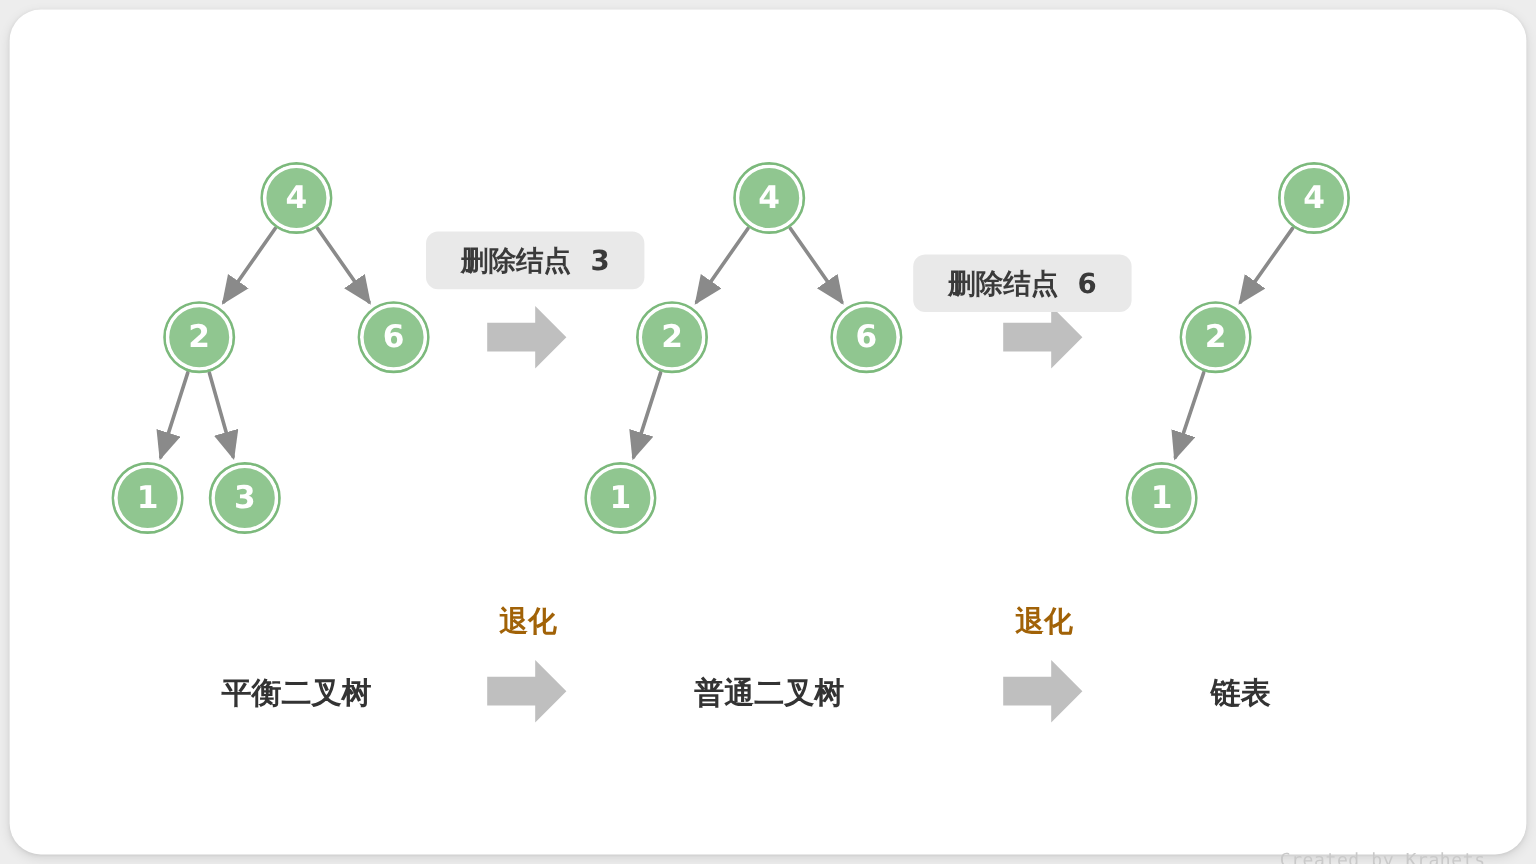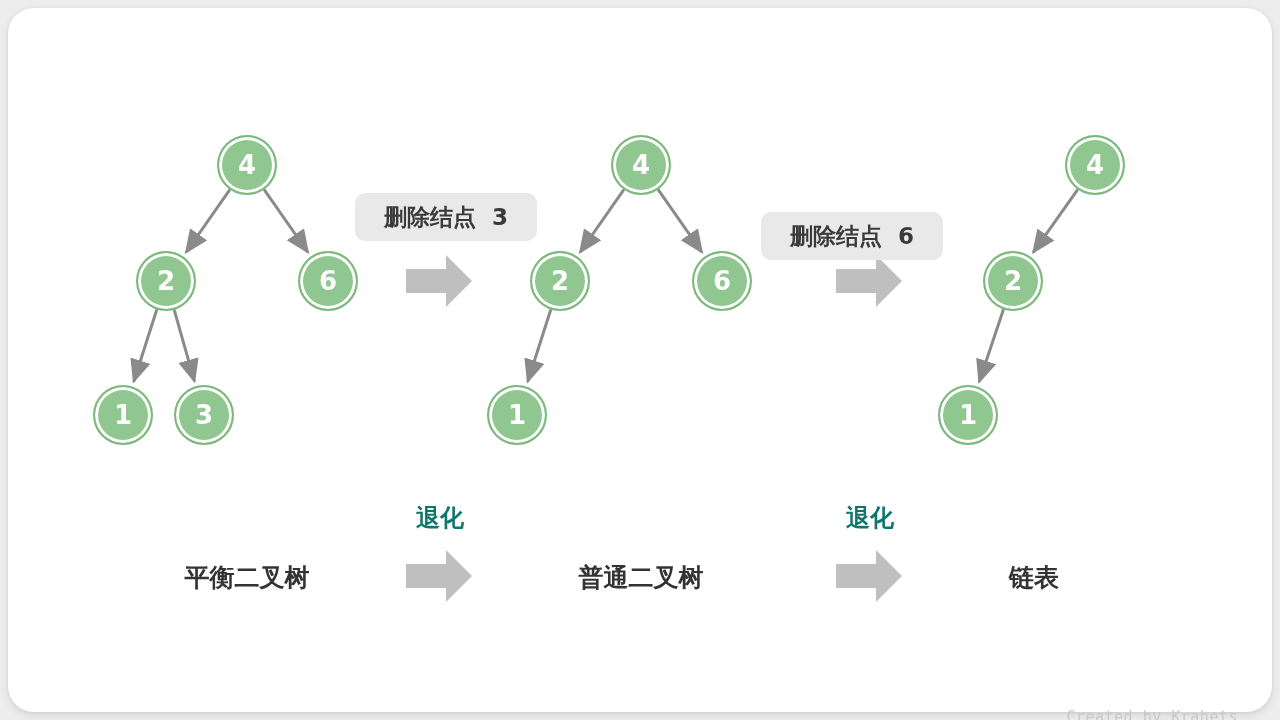--- a/index.html
+++ b/index.html
@@ -65,21 +65,21 @@
     position: absolute;
     transform: translate(-50%, -50%);
     white-space: nowrap;
     font-weight: bold;
   }
   .tree-name {
     color: #333333;
     font-size: 25px;
   }
   .degenerate-label {
-    color: #0f766e;
+    color: #a16207;
     font-size: 24px;
   }
   .watermark {
     position: absolute;
     right: 42px;
     top: 676px;
     color: #c9c9c9;
     font-family: "DejaVu Sans Mono", "Liberation Mono", monospace;
     font-size: 15px;
     font-weight: normal;

